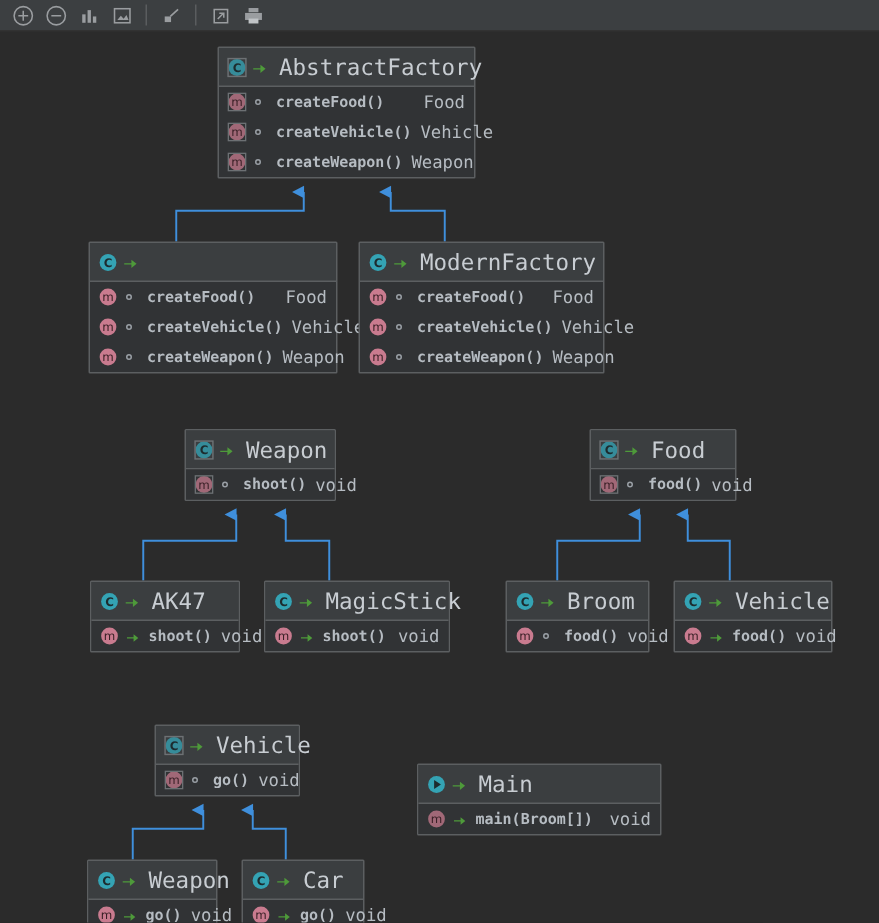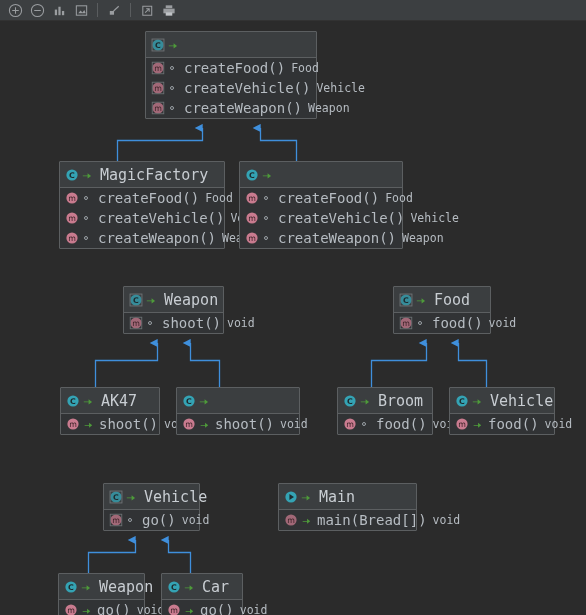--- a/index.html
+++ b/index.html
@@ -88,23 +88,24 @@
   .member {
     display: flex;
     align-items: center;
     height: 20px;
     box-sizing: border-box;
     padding: 0 6px 0 5px;
     white-space: nowrap;
     background: #313335;
   }
   .m-name {
-    font-size: 14px;
+    font-size: 10px;
     color: #b6bcc2;
     margin-left: 5px;
+    font-weight: bold;
   }
   .m-type {
     font-size: 11.5px;
     color: #b6bcc2;
     margin-left: auto;
     padding-left: 6px;
   }
 
   
   .ic { flex: 0 0 auto; display: block; }
@@ -203,20 +204,21 @@
       <div class="node" style="left: 145px; top: 10px; width: 172px;">
         <div class="node-header">
           <svg viewBox="0 0 16 16" class="ic ic-cls">
             <circle cx="8" cy="8" r="6.4" fill="#34a3b4" opacity="0.78"></circle>
             <text x="8" y="11.4" text-anchor="middle" font-size="9" font-family="&quot;DejaVu Sans&quot;, sans-serif" font-weight="bold" fill="#1d2b2e">C</text>
             <rect x="1.2" y="1.2" width="13.6" height="13.6" fill="none" stroke="#6d7174" stroke-width="1.1"></rect>
           </svg>
           <svg viewBox="0 0 16 16" class="ic ic-vis">
             <path d="M2.4 8.6 h6.4 v-3 l4.6 3.6 -4.6 3.6 v-3 h-6.4 z" fill="#4e9a3a"></path>
           </svg>
+          <span class="node-title">AbstractFactory</span>
         </div>
         <div class="member">
           <svg viewBox="0 0 16 16" class="ic ic-m">
             <circle cx="8" cy="8" r="6.4" fill="#c97b8f" opacity="0.74"></circle>
             <text x="8" y="11.3" text-anchor="middle" font-size="9" font-family="&quot;DejaVu Sans&quot;, sans-serif" fill="#3a2026">m</text>
             <rect x="1.4" y="1.4" width="13.2" height="13.2" fill="none" stroke="#6d7174" stroke-width="1"></rect>
           </svg>
           <span class="dot-abstract"></span>
           <span class="m-name">createFood()</span>
           <span class="m-type">Food</span>
@@ -244,21 +246,20 @@
       </div>
       <div class="node" style="left: 59px; top: 140px; width: 166px;">
         <div class="node-header">
           <svg viewBox="0 0 16 16" class="ic ic-cls">
             <circle cx="8" cy="8" r="6.4" fill="#34a3b4" opacity="1"></circle>
             <text x="8" y="11.4" text-anchor="middle" font-size="9" font-family="&quot;DejaVu Sans&quot;, sans-serif" font-weight="bold" fill="#1d2b2e">C</text>
           </svg>
           <svg viewBox="0 0 16 16" class="ic ic-vis">
             <path d="M2.4 8.6 h6.4 v-3 l4.6 3.6 -4.6 3.6 v-3 h-6.4 z" fill="#4e9a3a"></path>
           </svg>
-          <span class="node-title">MagicFactory</span>
         </div>
         <div class="member">
           <svg viewBox="0 0 16 16" class="ic ic-m">
             <circle cx="8" cy="8" r="6.4" fill="#c97b8f" opacity="1"></circle>
             <text x="8" y="11.3" text-anchor="middle" font-size="9" font-family="&quot;DejaVu Sans&quot;, sans-serif" fill="#3a2026">m</text>
           </svg>
           <span class="dot-abstract"></span>
           <span class="m-name">createFood()</span>
           <span class="m-type">Food</span>
         </div>
@@ -283,20 +284,21 @@
       </div>
       <div class="node" style="left: 239px; top: 140px; width: 164px;">
         <div class="node-header">
           <svg viewBox="0 0 16 16" class="ic ic-cls">
             <circle cx="8" cy="8" r="6.4" fill="#34a3b4" opacity="1"></circle>
             <text x="8" y="11.4" text-anchor="middle" font-size="9" font-family="&quot;DejaVu Sans&quot;, sans-serif" font-weight="bold" fill="#1d2b2e">C</text>
           </svg>
           <svg viewBox="0 0 16 16" class="ic ic-vis">
             <path d="M2.4 8.6 h6.4 v-3 l4.6 3.6 -4.6 3.6 v-3 h-6.4 z" fill="#4e9a3a"></path>
           </svg>
+          <span class="node-title">ModernFactory</span>
         </div>
         <div class="member">
           <svg viewBox="0 0 16 16" class="ic ic-m">
             <circle cx="8" cy="8" r="6.4" fill="#c97b8f" opacity="1"></circle>
             <text x="8" y="11.3" text-anchor="middle" font-size="9" font-family="&quot;DejaVu Sans&quot;, sans-serif" fill="#3a2026">m</text>
           </svg>
           <span class="dot-abstract"></span>
           <span class="m-name">createFood()</span>
           <span class="m-type">Food</span>
         </div>
@@ -390,20 +392,21 @@
       </div>
       <div class="node" style="left: 176px; top: 366px; width: 124px;">
         <div class="node-header">
           <svg viewBox="0 0 16 16" class="ic ic-cls">
             <circle cx="8" cy="8" r="6.4" fill="#34a3b4" opacity="1"></circle>
             <text x="8" y="11.4" text-anchor="middle" font-size="9" font-family="&quot;DejaVu Sans&quot;, sans-serif" font-weight="bold" fill="#1d2b2e">C</text>
           </svg>
           <svg viewBox="0 0 16 16" class="ic ic-vis">
             <path d="M2.4 8.6 h6.4 v-3 l4.6 3.6 -4.6 3.6 v-3 h-6.4 z" fill="#4e9a3a"></path>
           </svg>
+          <span class="node-title">MagicStick</span>
         </div>
         <div class="member">
           <svg viewBox="0 0 16 16" class="ic ic-m">
             <circle cx="8" cy="8" r="6.4" fill="#c97b8f" opacity="1"></circle>
             <text x="8" y="11.3" text-anchor="middle" font-size="9" font-family="&quot;DejaVu Sans&quot;, sans-serif" fill="#3a2026">m</text>
           </svg>
           <svg viewBox="0 0 16 16" class="ic ic-mod">
             <path d="M2.4 8.6 h6.4 v-3 l4.6 3.6 -4.6 3.6 v-3 h-6.4 z" fill="#4e9a3a"></path>
           </svg>
           <span class="m-name">shoot()</span>
@@ -470,40 +473,40 @@
           <svg viewBox="0 0 16 16" class="ic ic-m">
             <circle cx="8" cy="8" r="6.4" fill="#c97b8f" opacity="0.74"></circle>
             <text x="8" y="11.3" text-anchor="middle" font-size="9" font-family="&quot;DejaVu Sans&quot;, sans-serif" fill="#3a2026">m</text>
             <rect x="1.4" y="1.4" width="13.2" height="13.2" fill="none" stroke="#6d7174" stroke-width="1"></rect>
           </svg>
           <span class="dot-abstract"></span>
           <span class="m-name">go()</span>
           <span class="m-type">void</span>
         </div>
       </div>
-      <div class="node" style="left: 278px; top: 462px; width: 139px;">
+      <div class="node" style="left: 278px; top: 488px; width: 163px;">
         <div class="node-header">
           <svg viewBox="0 0 16 16" class="ic ic-cls">
             <circle cx="8" cy="8" r="6.4" fill="#34a3b4"></circle>
             <path d="M6.2 4.6 L11.4 8 L6.2 11.4 Z" fill="#1d2b2e"></path>
           </svg>
           <svg viewBox="0 0 16 16" class="ic ic-vis">
             <path d="M2.4 8.6 h6.4 v-3 l4.6 3.6 -4.6 3.6 v-3 h-6.4 z" fill="#4e9a3a"></path>
           </svg>
           <span class="node-title">Main</span>
         </div>
         <div class="member">
           <svg viewBox="0 0 16 16" class="ic ic-m">
             <circle cx="8" cy="8" r="6.4" fill="#c97b8f" opacity="0.74"></circle>
             <text x="8" y="11.3" text-anchor="middle" font-size="9" font-family="&quot;DejaVu Sans&quot;, sans-serif" fill="#3a2026">m</text>
           </svg>
           <svg viewBox="0 0 16 16" class="ic ic-mod">
             <path d="M2.4 8.6 h6.4 v-3 l4.6 3.6 -4.6 3.6 v-3 h-6.4 z" fill="#4e9a3a"></path>
           </svg>
-          <span class="m-name">main(Bread[])</span>
+          <span class="m-name">main(Broom[])</span>
           <span class="m-type">void</span>
         </div>
       </div>
       <div class="node" style="left: 58px; top: 552px; width: 87px;">
         <div class="node-header">
           <svg viewBox="0 0 16 16" class="ic ic-cls">
             <circle cx="8" cy="8" r="6.4" fill="#34a3b4" opacity="1"></circle>
             <text x="8" y="11.4" text-anchor="middle" font-size="9" font-family="&quot;DejaVu Sans&quot;, sans-serif" font-weight="bold" fill="#1d2b2e">C</text>
           </svg>
           <svg viewBox="0 0 16 16" class="ic ic-vis">

